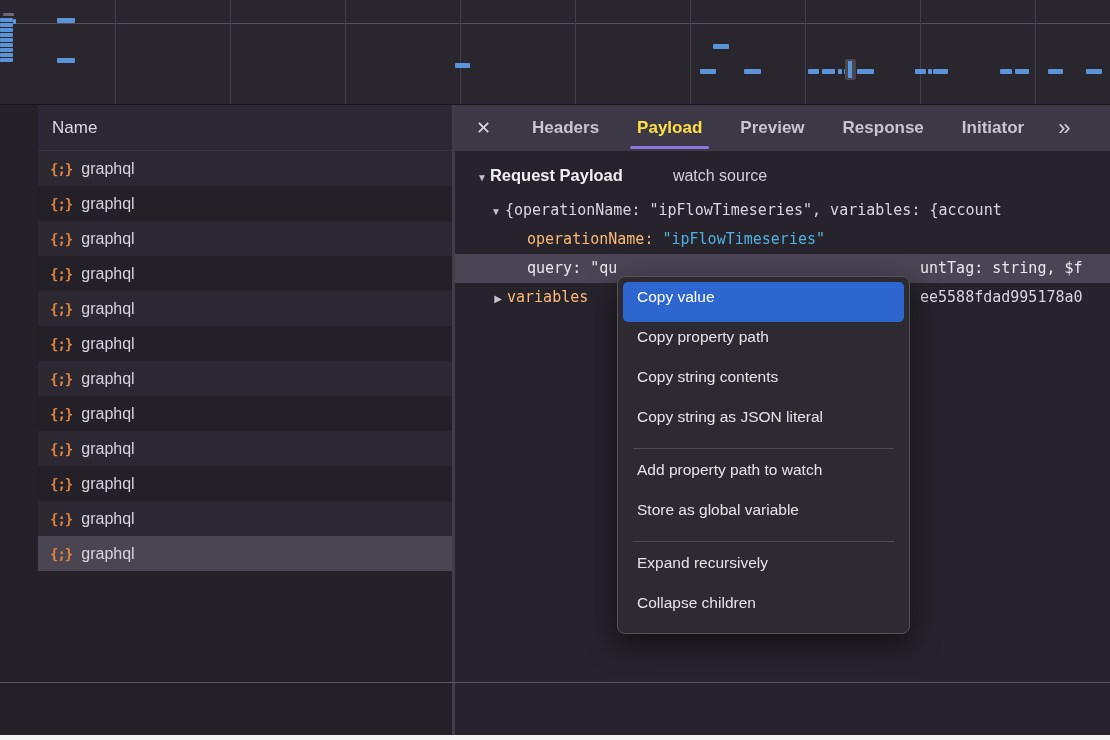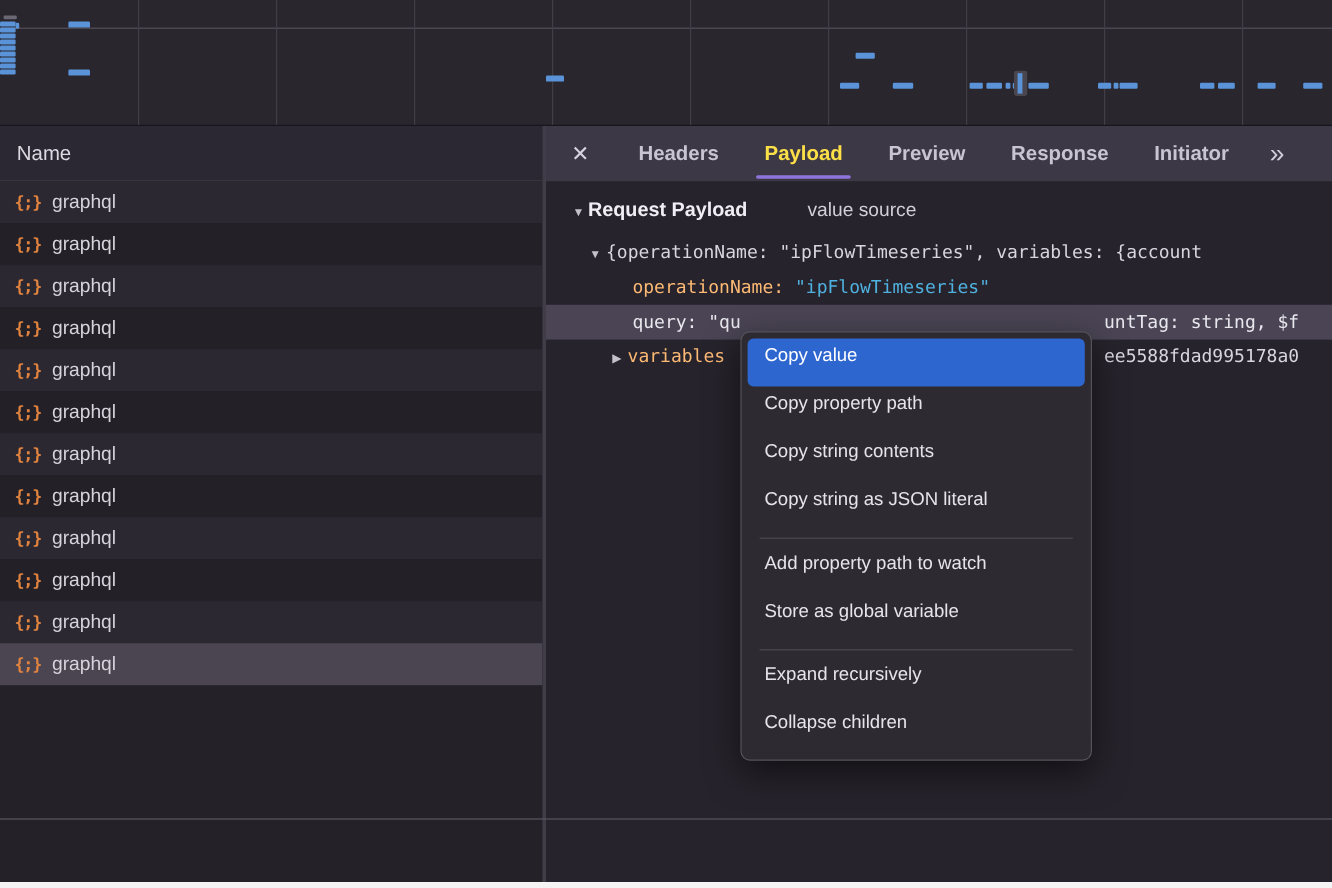--- a/index.html
+++ b/index.html
@@ -14,21 +14,21 @@
   .overview { position:absolute; left:0; top:0; width:1110px; height:105px;
     background:#29262e; border-bottom:1px solid #18161d; }
   .overview .vline { position:absolute; top:0; bottom:0; width:1px; background:#413d49; }
   .overview .hline { position:absolute; left:0; right:0; top:23px; height:1px; background:#54505b; }
   .wbar { position:absolute; background:#5b93d8; border-radius:1px; }
   .wbar.gray { background:#6b6873; }
   .wmarker { position:absolute; background:#4a4650; border-radius:2px; }
   .wmarker .tick { position:absolute; left:3px; top:2px; width:4px; bottom:2px; background:#5b93d8; }
 
   
-  .left-panel { position:absolute; left:0; top:105px; width:452px; bottom:5px; background:#242129; }
+  .left-panel { position:absolute; left:0; top:105px; width:452px; bottom:5px; background:#242129;padding-left:38px; }
   .name-header { height:46px; line-height:45px; padding-left:14px; font-size:17px;
     color:#dcd9e2; background:#2b2834; border-bottom:1px solid #39353f; }
   .req-row { height:35px; display:flex; align-items:center; padding-left:12px;
     font-size:16px; color:#d6d3dc; }
   .req-row:nth-child(odd) { background:#2b2831; }
   .req-row:nth-child(even) { background:#232027; }
   .req-row.selected { background:#4b4551; }
   .json-icon { font-family:"DejaVu Sans Mono", monospace; font-size:14px; font-weight:bold;
     color:#e0833f; margin-right:9px; letter-spacing:-1px; }
 
@@ -54,21 +54,21 @@
   .view-source { margin-left:50px; color:#d2cfda; font-size:16px; }
 
   .tree { margin-top:9px; font-family:"DejaVu Sans Mono", monospace; font-size:15px; }
   .tree-row { position:relative; height:29px; line-height:29px; white-space:nowrap;
     overflow:hidden; color:#d8d5de; }
   .tree-row .tri { font-family:"Liberation Sans", sans-serif; font-size:10px; color:#c4c0cc;
     display:inline-block; width:18px; text-align:center; }
   .row-summary { padding-left:32px; }
   .row-kv { padding-left:72px; }
   .row-query { padding-left:72px; background:#4a4454; color:#e9e7ee; }
-  .row-vars { padding-left:50px; }
+  .row-vars { padding-left:34px; }
   .k { color:#fdba74; }
   .s { color:#4fb1df; }
   .frag-right { position:absolute; left:465px; top:0; }
 
   
   .context-menu { position:absolute; left:617px; top:276px; width:293px; z-index:10;
     background:#2d2b31; border:1px solid #55525a; border-radius:8px; padding:5px;
     box-shadow:0 10px 28px rgba(0,0,0,0.55); font-size:15.5px; color:#e6e4ea; }
   .menu-item { height:40px; line-height:29px; padding:0 14px; border-radius:5px; }
   .menu-item.highlighted { background:#2e66d0; color:#ffffff; }
@@ -188,21 +188,21 @@
       <span class="tab">Preview</span>
       <span class="tab">Response</span>
       <span class="tab">Initiator</span>
       <span class="more-tabs">»</span>
     </div>
 
     <div class="content">
       <div class="rp-header">
         <span class="disclosure">▼</span>
         <span class="rp-title">Request Payload</span>
-        <span class="view-source">value source</span>
+        <span class="view-source">watch source</span>
       </div>
 
       <div class="tree">
         <div class="tree-row row-summary"><span class="tri">▼</span><span>{operationName: "ipFlowTimeseries", variables: {account</span></div>
         <div class="tree-row row-kv"><span class="k">operationName: </span><span class="s">"ipFlowTimeseries"</span></div>
         <div class="tree-row row-query"><span>query: "qu</span><span class="frag-right">untTag: string, $f</span></div>
         <div class="tree-row row-vars"><span class="tri">▶</span><span class="k">variables</span><span class="frag-right">ee5588fdad995178a0</span></div>
       </div>
     </div>
   </div>

